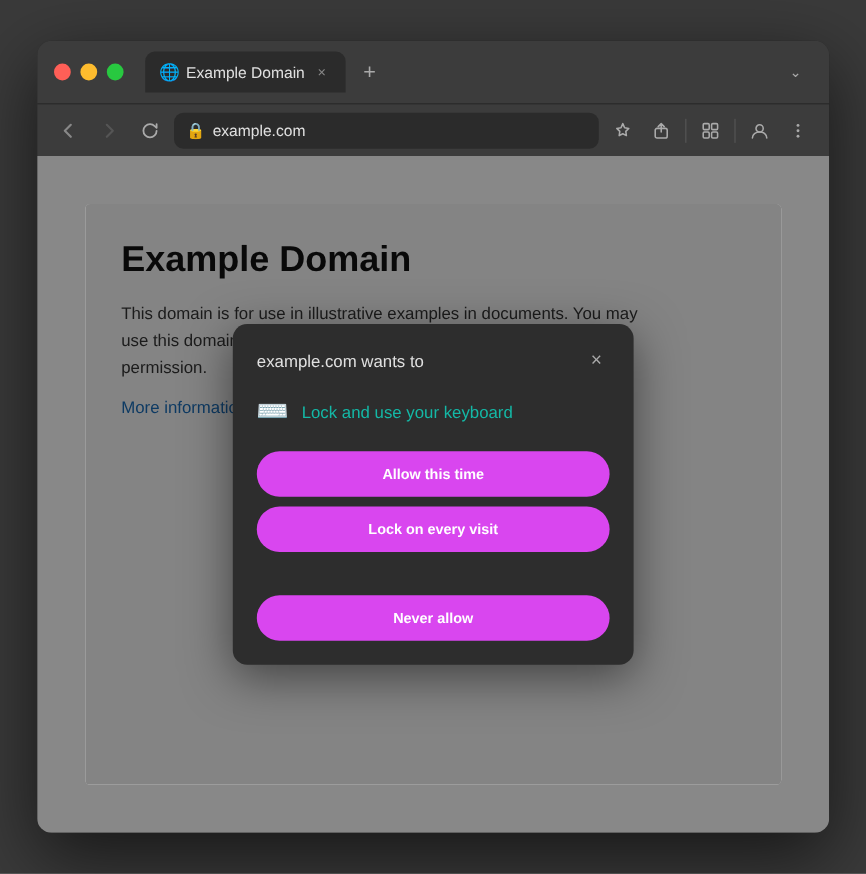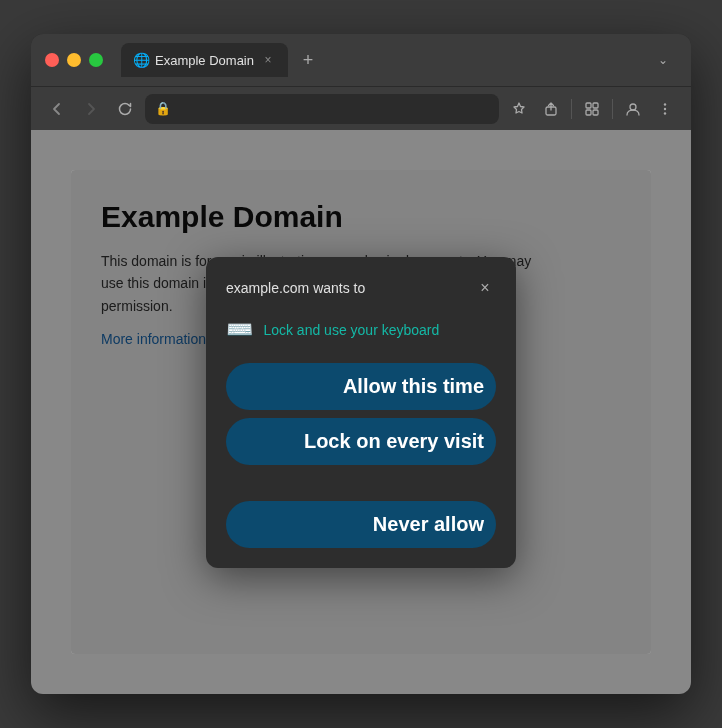--- a/index.html
+++ b/index.html
@@ -237,21 +237,21 @@
       background: rgba(0,0,0,0.45);
       display: flex;
       align-items: center;
       justify-content: center;
     }
 
     
     .dialog {
       background: #2d2d2d;
       border-radius: 12px;
-      width: 310px;
+      width: 334px;
       padding: 20px;
       box-shadow: 0 10px 40px rgba(0,0,0,0.5);
       position: relative;
     }
 
     .dialog-header {
       display: flex;
       align-items: center;
       justify-content: space-between;
       margin-bottom: 14px;
@@ -291,28 +291,28 @@
     .dialog-icon-text {
       font-size: 14px;
       color: #14b8a6;
     }
 
     .dialog-btn {
       width: 100%;
       padding: 12px;
       border-radius: 24px;
       border: none;
-      font-size: 20px;
+      font-size: 12px;
       font-weight: 600;
       cursor: pointer;
       margin-bottom: 8px;
       color: #ffffff;
-      background: #0c4a6e;
+      background: #d946ef;
       display: block;
-      text-align: right;
+      text-align: center;
     }
     .dialog-btn:last-child { margin-bottom: 0; margin-top: 36px; }
   </style>
 </head>
 <body>
 
 <div class="browser-window">
 
   <div class="title-bar">
     <div class="traffic-lights">
@@ -342,20 +342,21 @@
         <path d="M6 3l5 5-5 5" stroke="#555" stroke-width="1.8" stroke-linecap="round" stroke-linejoin="round"></path>
       </svg>
     </div>
     <div class="nav-btn">
       <svg width="16" height="16" viewBox="0 0 16 16" fill="none">
         <path d="M13.5 8A5.5 5.5 0 1 1 8 2.5a5.5 5.5 0 0 1 3.9 1.6L13.5 5.5V2.5" stroke="#aaa" stroke-width="1.5" stroke-linecap="round" stroke-linejoin="round" fill="none"></path>
       </svg>
     </div>
     <div class="address-bar">
       <span class="address-bar-icon">🔒</span>
+      <span class="address-text">example.com</span>
     </div>
     <div class="toolbar-icons">
       <div class="toolbar-icon">
         <svg width="16" height="16" viewBox="0 0 16 16" fill="none">
           <path d="M8 2l1.5 3.5L13 6l-2.5 2.5.5 3.5L8 10.5 5 12l.5-3.5L3 6l3.5-.5z" stroke="#aaa" stroke-width="1.3" fill="none" stroke-linejoin="round"></path>
         </svg>
       </div>
       <div class="toolbar-icon">
         <svg width="16" height="16" viewBox="0 0 16 16" fill="none">
           <rect x="3" y="6" width="10" height="8" rx="1.5" stroke="#aaa" stroke-width="1.3" fill="none"></rect>

